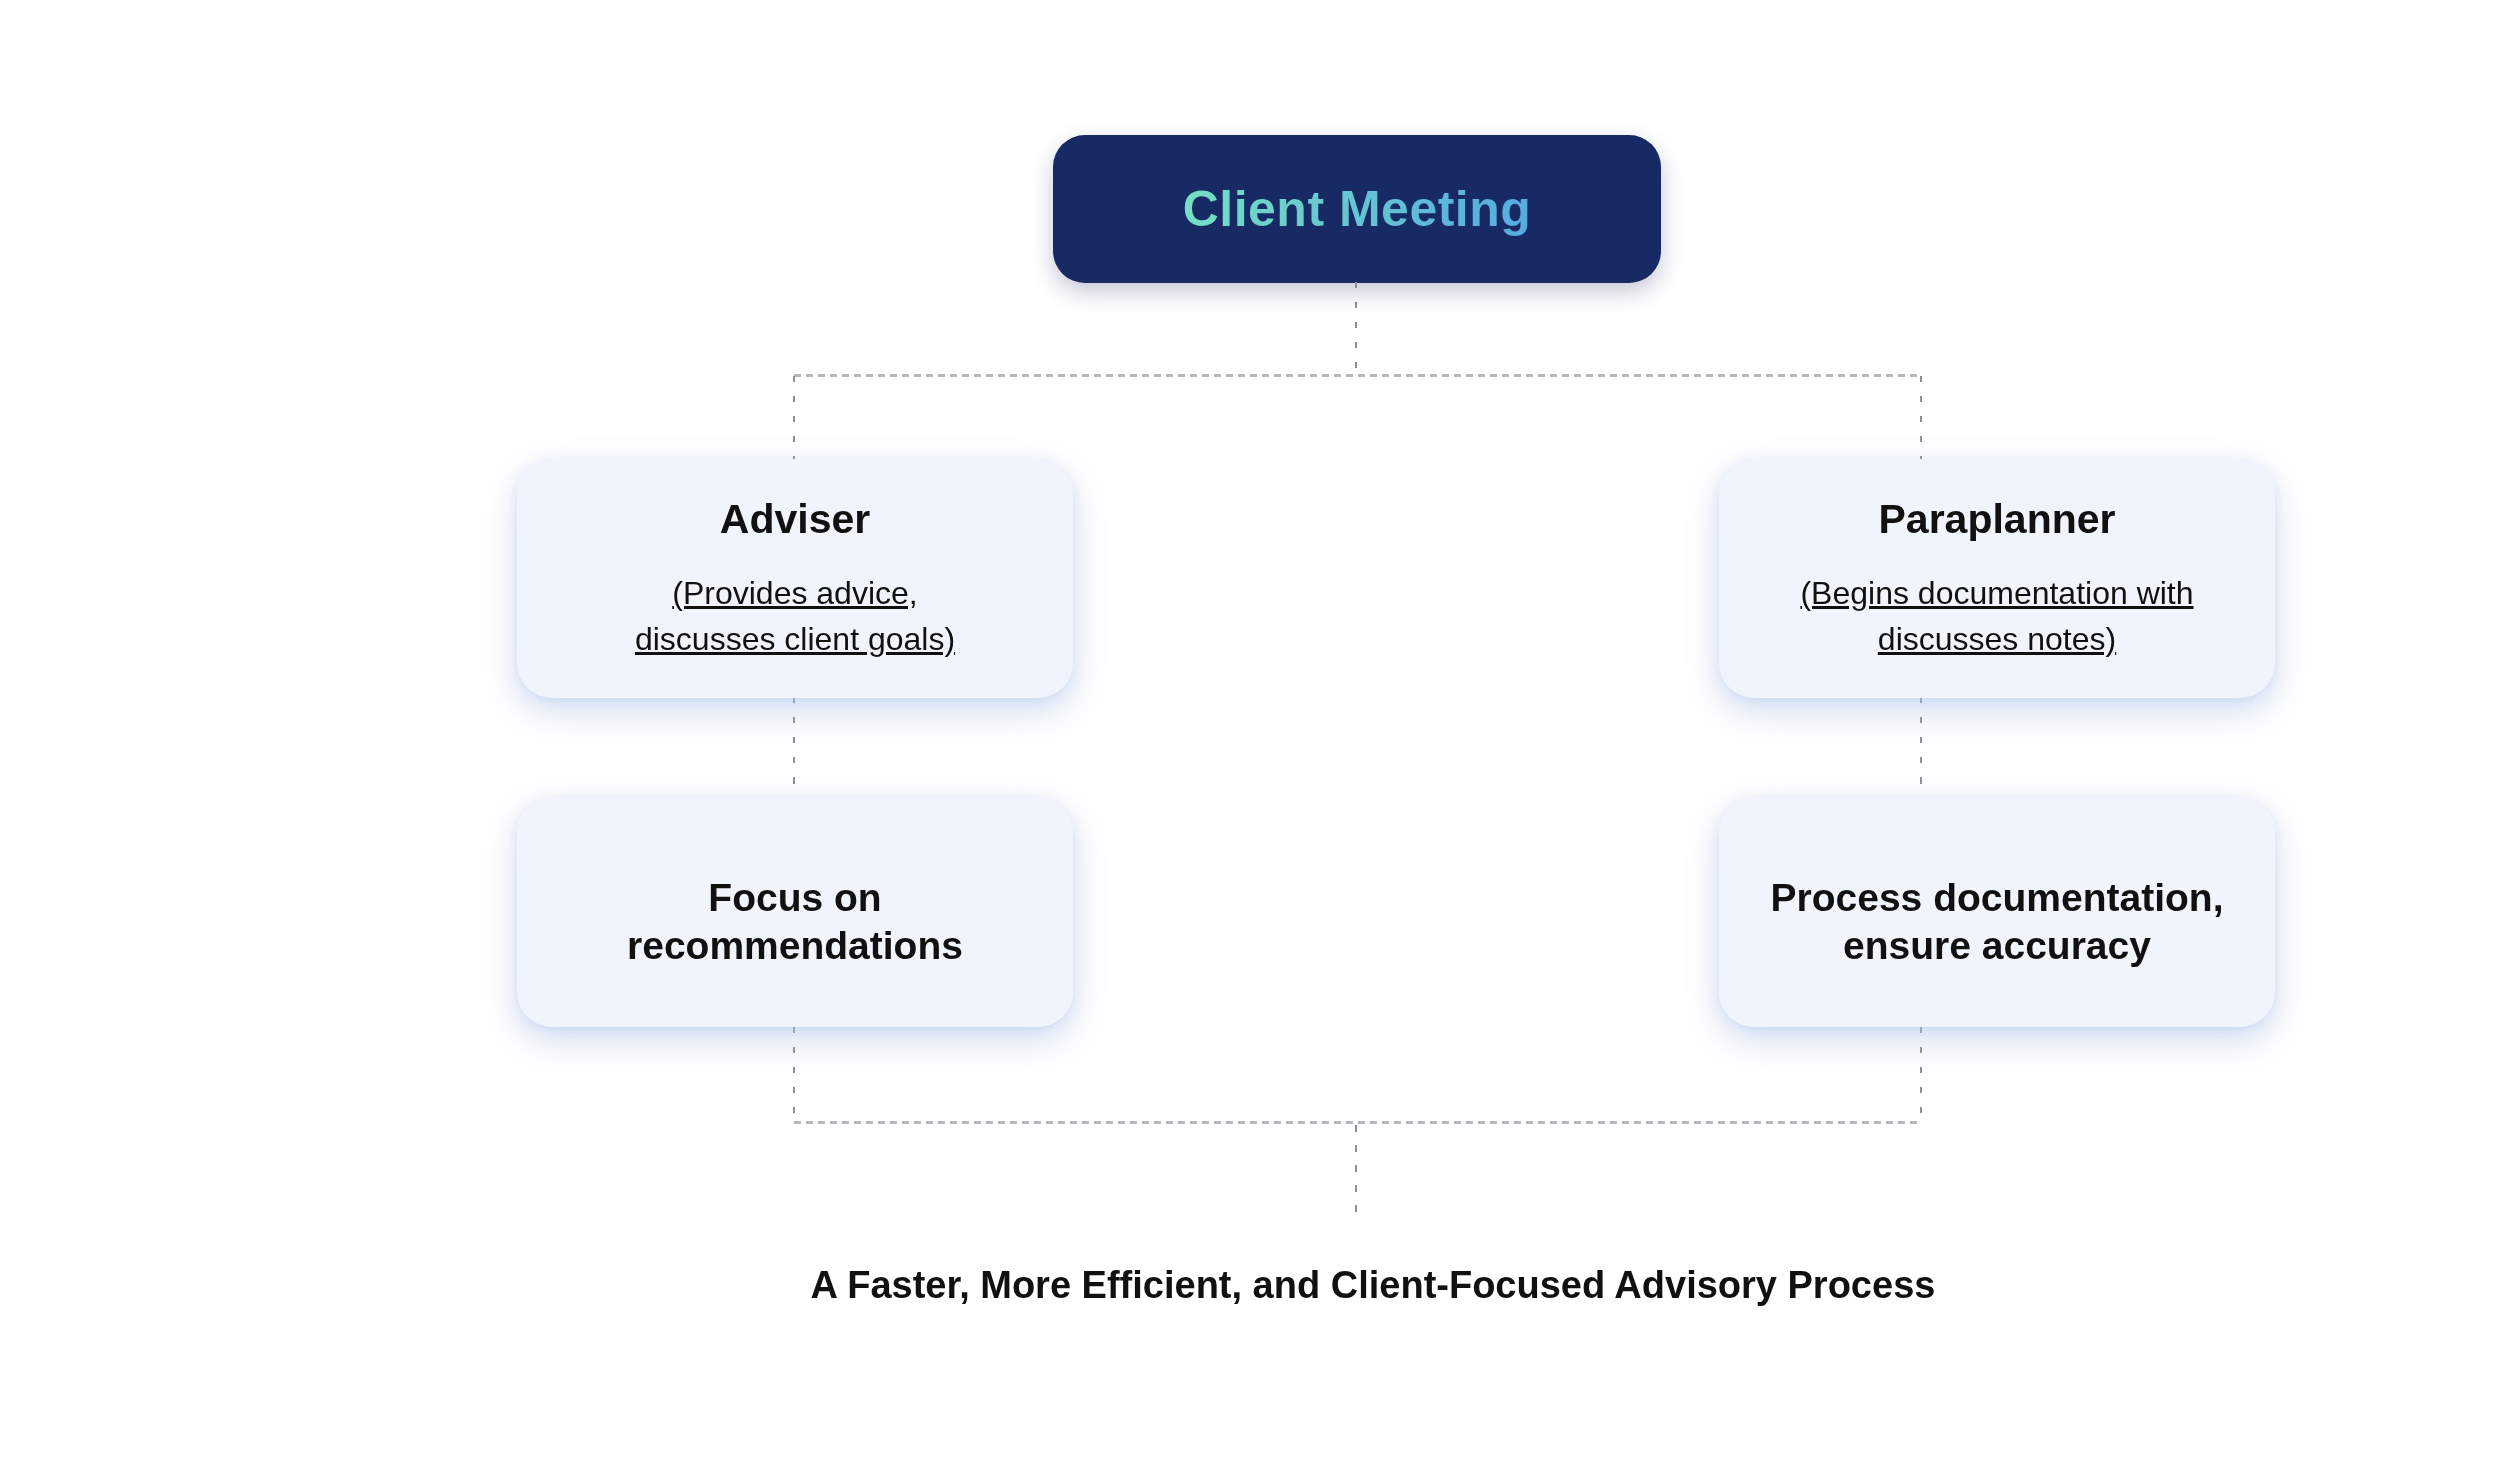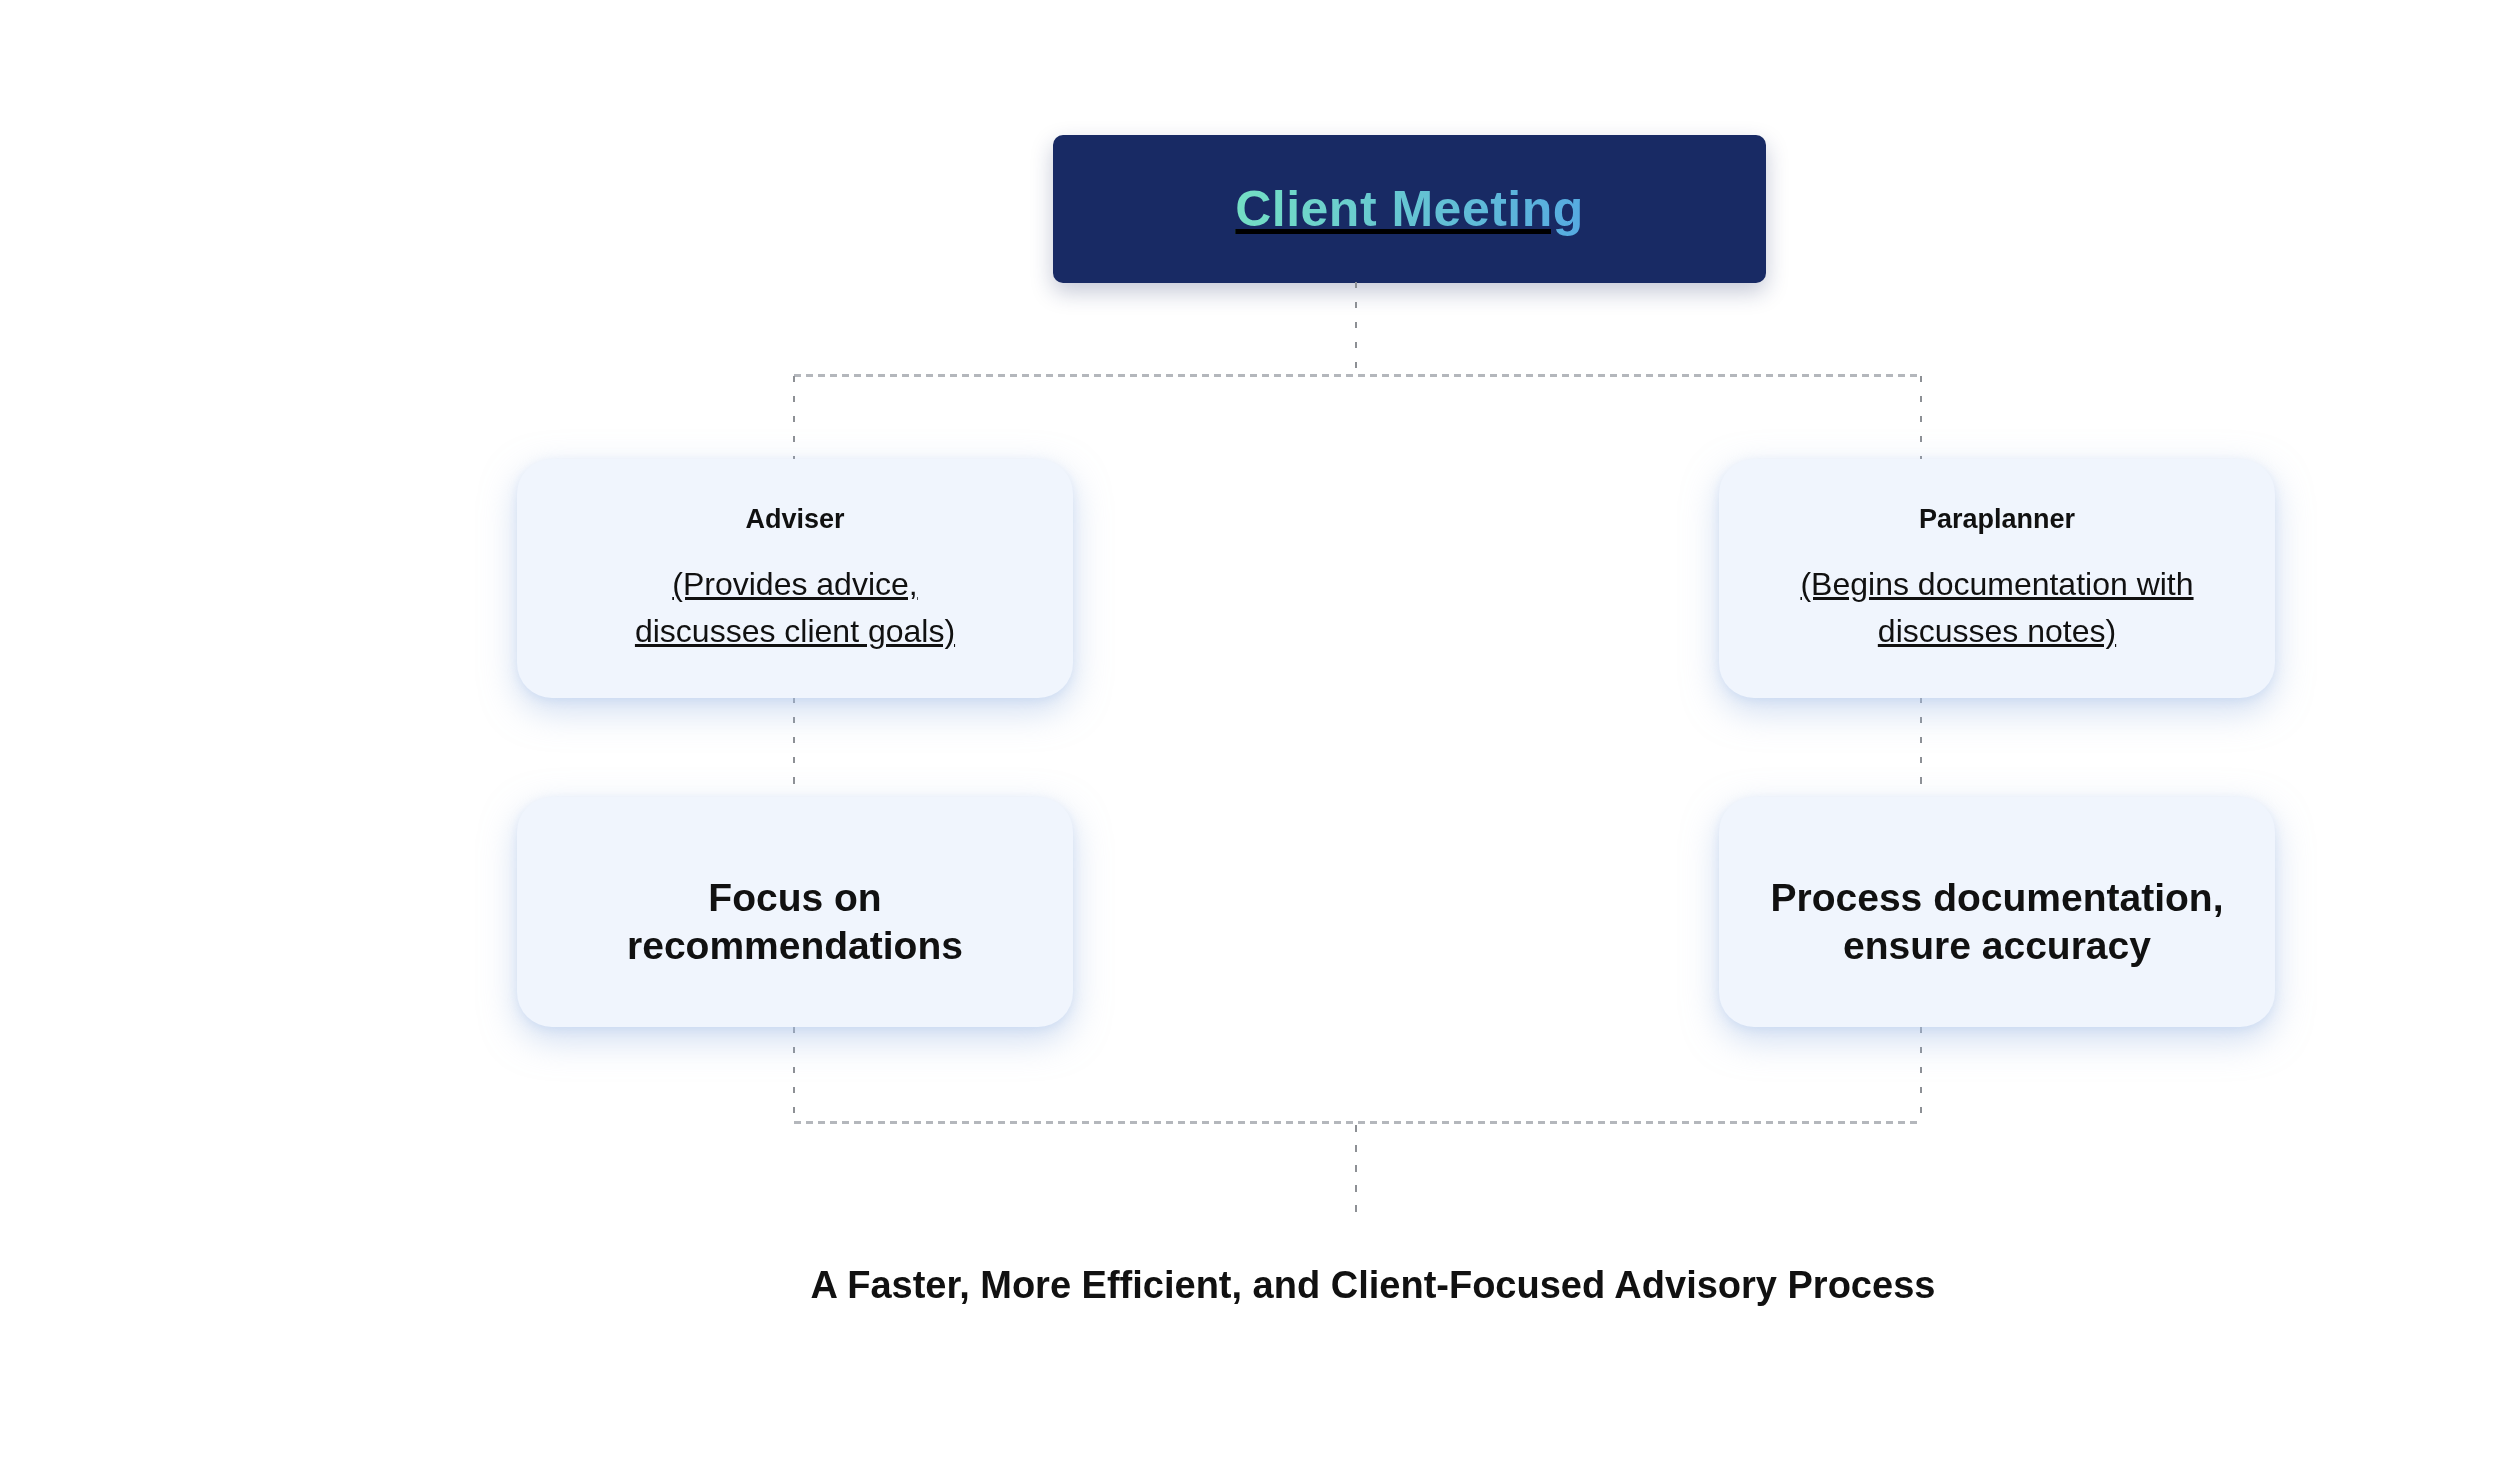--- a/index.html
+++ b/index.html
@@ -18,25 +18,25 @@
     background:var(--background);
     font-family:"Liberation Sans","DejaVu Sans",sans-serif;
     position:relative;
     overflow:hidden;
   }
   .canvas{position:absolute;inset:0;}
 
   
   .root-node{
     position:absolute;
-    left:1053px;top:135px;width:713px;height:148px;
+    left:1053px;top:135px;width:608px;height:148px;
     background:var(--navy);
-    border-radius:10px;
+    border-radius:32px;
     box-shadow:0 9px 22.6px rgba(23,38,95,0.25);
-    display:flex;align-items:center;justify-content:center;text-decoration:underline;
+    display:flex;align-items:center;justify-content:center;
   }
   .root-label{
     font-size:50px;font-weight:bold;letter-spacing:0.5px;
     background:linear-gradient(90deg,var(--title-gradient-start) 0%,var(--title-gradient-end) 100%);
     -webkit-background-clip:text;background-clip:text;
     -webkit-text-fill-color:transparent;color:transparent;
     white-space:nowrap;
   }
 
   
@@ -46,21 +46,21 @@
     border-radius:35px;
     box-shadow:0 12.6px 35px rgba(163,190,229,0.50),0 3px 10px rgba(190,210,240,0.35);
     display:flex;flex-direction:column;align-items:center;justify-content:center;
     text-align:center;
   }
   .card.role{top:459px;height:239px;}
   .card.outcome{top:797px;height:230px;}
   .card.left{left:517px;}
   .card.right{left:1719px;}
   .card-title{
-    font-size:27px;font-weight:bold;color:var(--text);
+    font-size:41px;font-weight:bold;color:var(--text);
     line-height:1.2;
   }
   .card-subtitle{
     margin-top:26px;
     font-size:32px;font-weight:normal;color:var(--text);
     line-height:1.45;white-space:pre-line;text-decoration:underline;
   }
   .outcome-text{
     font-size:39px;font-weight:bold;color:var(--text);
     line-height:1.22;white-space:pre-line;margin-top:20px;

